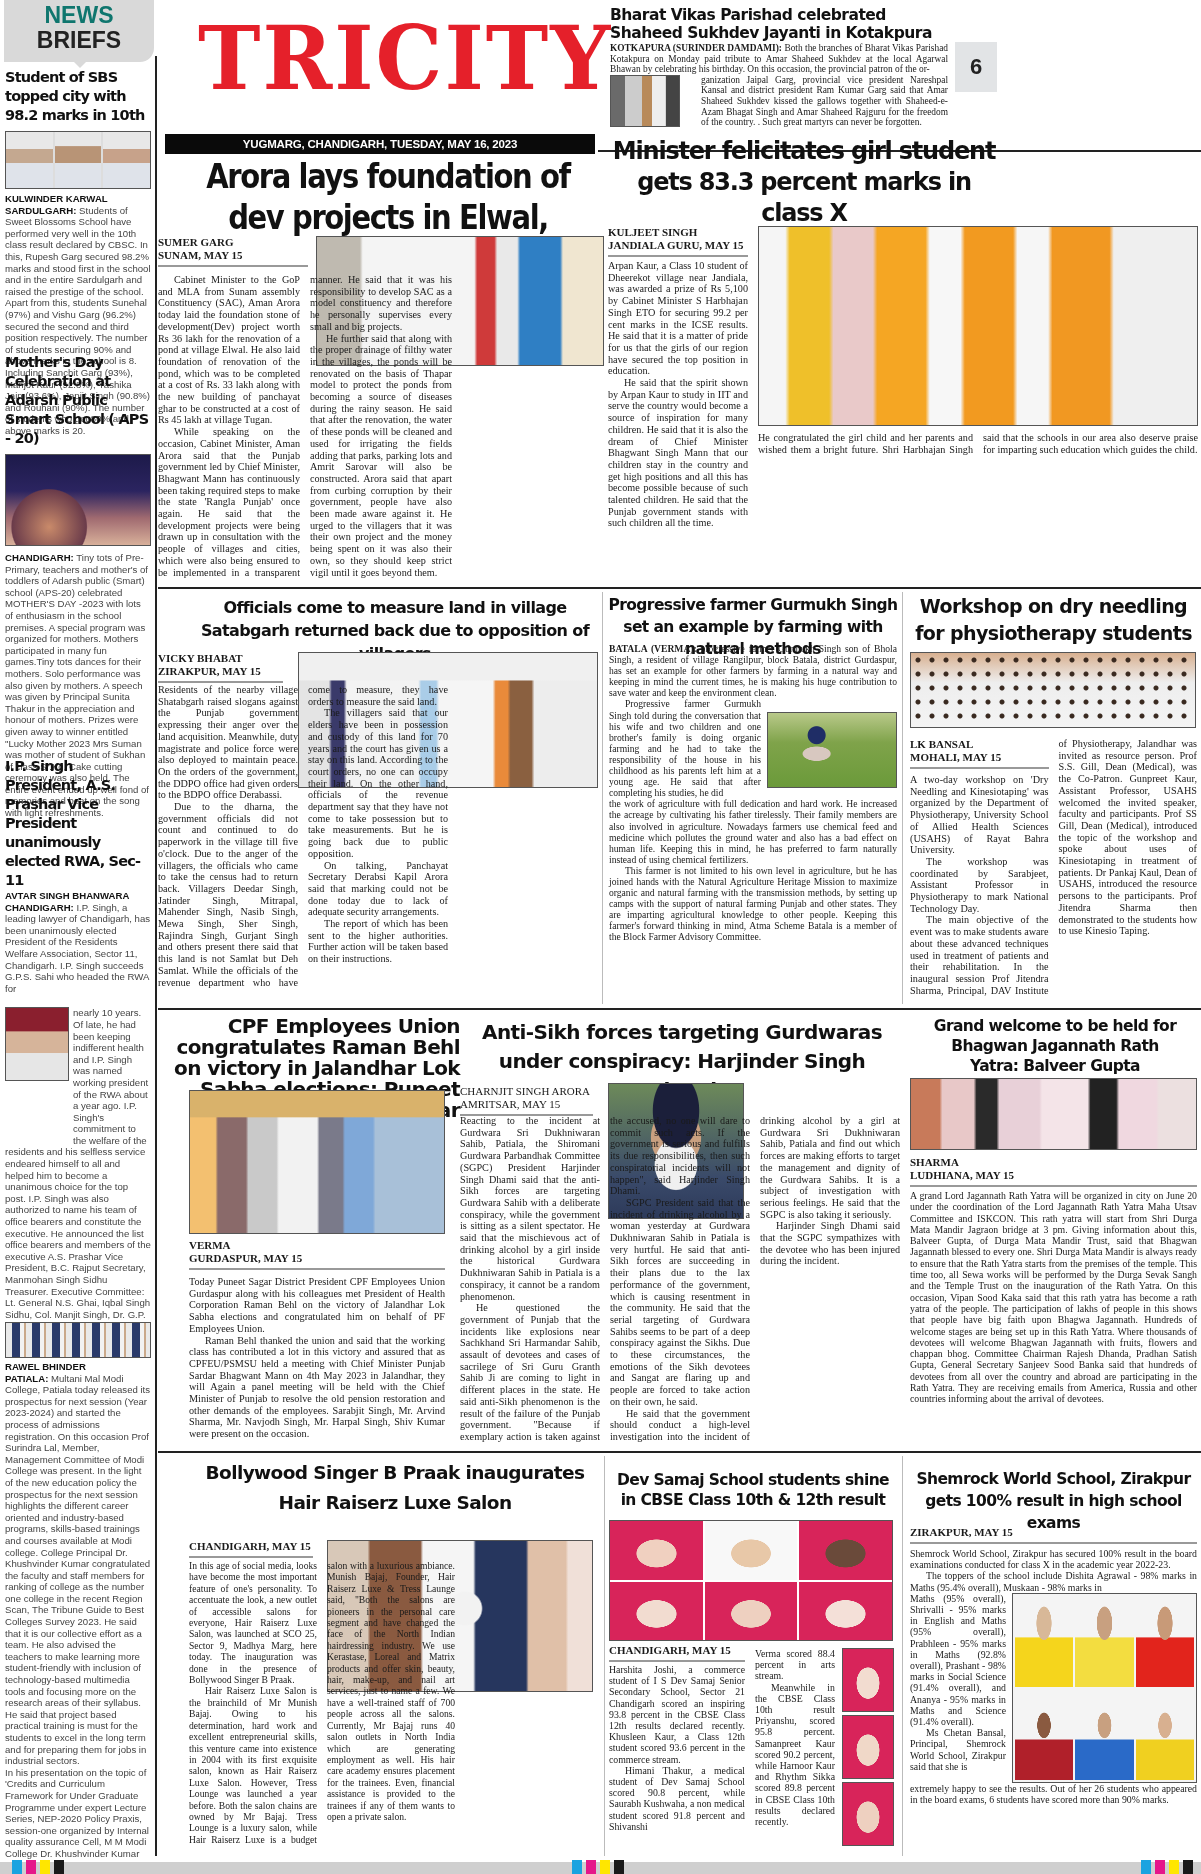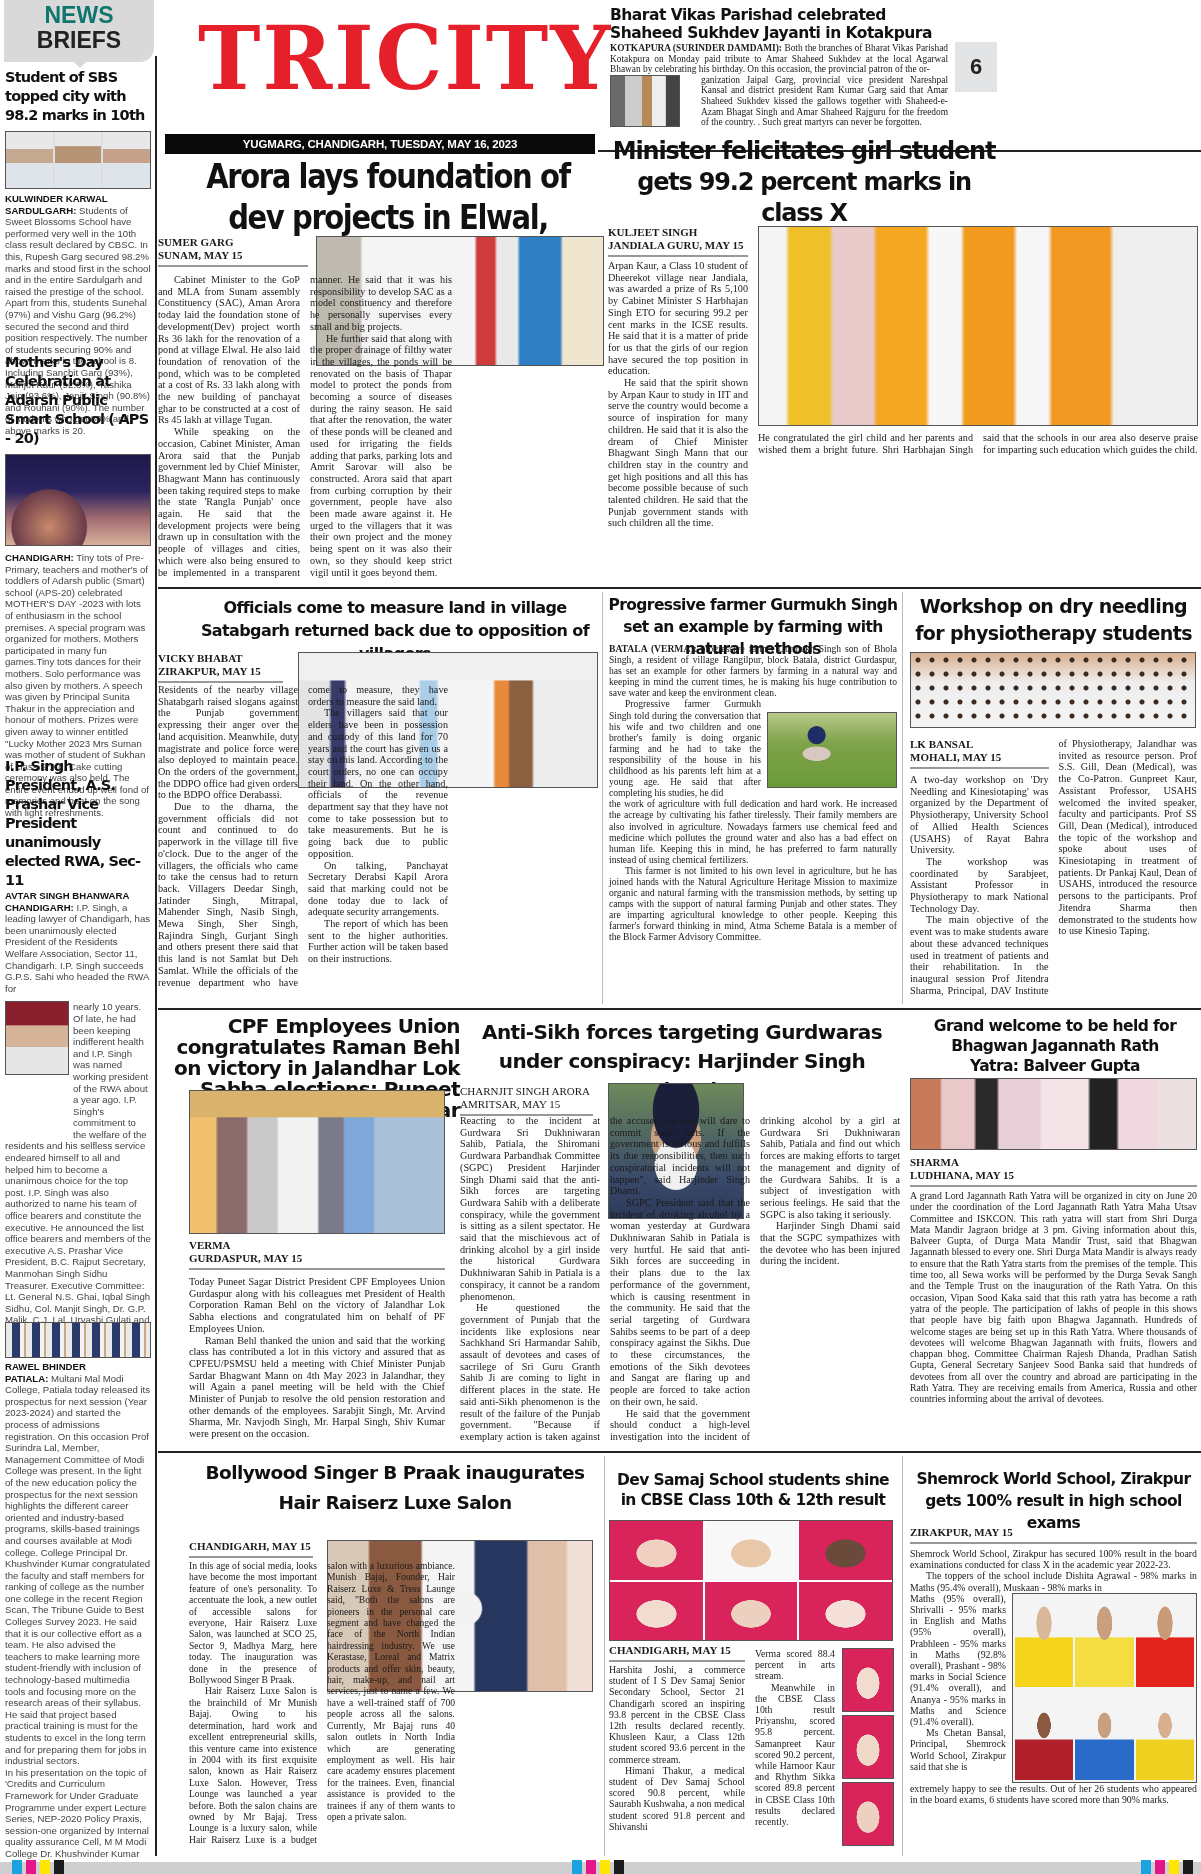--- a/index.html
+++ b/index.html
@@ -53,21 +53,21 @@
       <span>Tiny tots of Pre-Primary, teachers and mother's of toddlers of Adarsh public (Smart) school (APS-20) celebrated MOTHER'S DAY -2023 with lots of enthusiasm in the school premises. A special program was organized for mothers. Mothers participated in many fun games.Tiny tots dances for their mothers. Solo performance was also given by mothers. A speech was given by Principal Sunita Thakur in the appreciation and honour of mothers. Prizes were given away to winner entitled "Lucky Mother 2023 Mrs Suman was mother of student of Sukhan of class Sr.Kg. Cake cutting ceremony was also held. The entire event ended up well fond of memories and beat on the song with light refreshments.</span>
     </div>
   </div>
 
   <div class="abs" style="left:5px;top:757px;width:146px">
     <div class="briefhl">I.P. Singh President, A.S. Prashar Vice President unanimously elected RWA, Sec-11</div>
     <div class="brief">
       <b class="sans">AVTAR SINGH BHANWARA</b><br>
       <b>CHANDIGARH:</b>
       <span>I.P. Singh, a leading lawyer of Chandigarh, has been unanimously elected President of the Residents Welfare Association, Sector 11, Chandigarh. I.P. Singh succeeds G.P.S. Sahi who headed the RWA for</span>
-      <div style="display:flex;gap:4px;margin-top:7px">
+      <div style="display:flex;gap:4px;margin-top:13px">
         <div class="photo" style="width:64px;height:74px;flex:none;background:linear-gradient(#8a1f2e 0,#8a1f2e 32%,#d6b49a 33%,#d6b49a 62%,#e6e6e6 63%)"></div>
         <div>nearly 10 years. Of late, he had been keeping indifferent health and I.P. Singh was named working president of the RWA about a year ago. I.P. Singh's commitment to the welfare of the</div>
       </div>
       <div>residents and his selfless service endeared himself to all and helped him to become a unanimous choice for the top post. I.P. Singh was also authorized to name his team of office bearers and constitute the executive. He announced the list office bearers and members of the executive A.S. Prashar Vice President, B.C. Rajput Secretary, Manmohan Singh Sidhu Treasurer. Executive Committee: Lt. General N.S. Ghai, Iqbal Singh Sidhu, Col. Manjit Singh, Dr. G.P. Malik, C.J. Lal, Urvashi Gulati and Neelakshi Chopra.</div>
     </div>
   </div>
 
   <div class="abs" style="left:5px;top:1316px;width:146px">
     <div class="photo" style="margin-top:6px;height:36px;background:repeating-linear-gradient(90deg,#e9e9e9 0 6px,#2a3a6a 6px 14px,#f2f2f2 14px 18px,#c9a88a 18px 20px)"></div>
     <div class="brief" style="margin-top:3px">
@@ -107,21 +107,21 @@
     <div class="byline"><span>SUMER GARG</span><br><span>SUNAM, MAY 15</span></div>
   </div>
   <div class="abs photo" style="left:158px;top:0;width:288px;height:130px;background:linear-gradient(90deg,#bfbab0 0 15%,#f4f4f4 16% 55%,#cf3a3a 56% 62%,#e9e9e9 63% 70%,#2f7fc4 71% 85%,#f0e6d0 86%)"></div>
   <div class="abs body cols3" style="left:0;top:38px;width:446px;height:314px;column-fill:auto">
     <p>Cabinet Minister to the GoP and MLA from Sunam assembly Constituency (SAC), Aman Arora today laid the foundation stone of development(Dev) project worth Rs 36 lakh for the renovation of a pond at village Elwal. He also laid foundation of renovation of the pond, which was to be completed at a cost of Rs. 33 lakh along with the new building of panchayat ghar to be constructed at a cost of Rs 45 lakh at village Tugan.</p>
     <p>While speaking on the occasion, Cabinet Minister, Aman Arora said that the Punjab government led by Chief Minister, Bhagwant Mann has continuously been taking required steps to make the state 'Rangla Punjab' once again. He said that the development projects were being drawn up in consultation with the people of villages and cities, which were also being ensured to be implemented in a transparent manner. He said that it was his responsibility to develop SAC as a model constituency and therefore he personally supervises every small and big projects.</p>
     <p>He further said that along with the proper drainage of filthy water in the villages, the ponds will be renovated on the basis of Thapar model to protect the ponds from becoming a source of diseases during the rainy season. He said that after the renovation, the water of these ponds will be cleaned and used for irrigating the fields adding that parks, parking lots and Amrit Sarovar will also be constructed. Arora said that apart from curbing corruption by their government, people have also been made aware against it. He urged to the villagers that it was their own project and the money being spent on it was also their own, so they should keep strict vigil until it goes beyond them.</p>
   </div>
 </div>
 
-<div class="abs hl" style="left:606px;top:136px;width:396px;font-size:24px;line-height:31px;letter-spacing:-1.2px">Minister felicitates girl student gets 99.2 percent marks in class X</div>
+<div class="abs hl" style="left:606px;top:136px;width:396px;font-size:24px;line-height:31px;letter-spacing:-1.2px">Minister felicitates girl student gets 83.3 percent marks in class X</div>
 <div class="abs" style="left:760px;top:223px;width:441px;height:362px">
   <div class="abs photo" style="left:0;top:0;width:0;height:0;border:0"></div>
 </div>
 <div class="abs" style="left:608px;top:226px;width:590px;height:360px">
   <div class="abs" style="left:0;top:0;width:140px">
     <div class="byline"><span>KULJEET SINGH</span><br><span>JANDIALA GURU, MAY 15</span></div>
   </div>
   <div class="abs photo" style="left:150px;top:0;width:440px;height:200px;background:linear-gradient(90deg,#f5f5f5 0 6%,#efc02a 7% 16%,#e9c9c9 17% 26%,#f5a623 27% 38%,#f7f7f7 39% 46%,#f29a20 47% 58%,#f6f6f6 59% 66%,#f19822 67% 80%,#efefef 81%)"></div>
   <div class="abs body" style="left:0;top:34px;width:140px;height:326px;overflow:hidden">
     <p class="ni">Arpan Kaur, a Class 10 student of Dheerekot village near Jandiala, was awarded a prize of Rs 5,100 by Cabinet Minister S Harbhajan Singh ETO for securing 99.2 per cent marks in the ICSE results. He said that it is a matter of pride for us that the girls of our region have secured the top position in education.</p>

